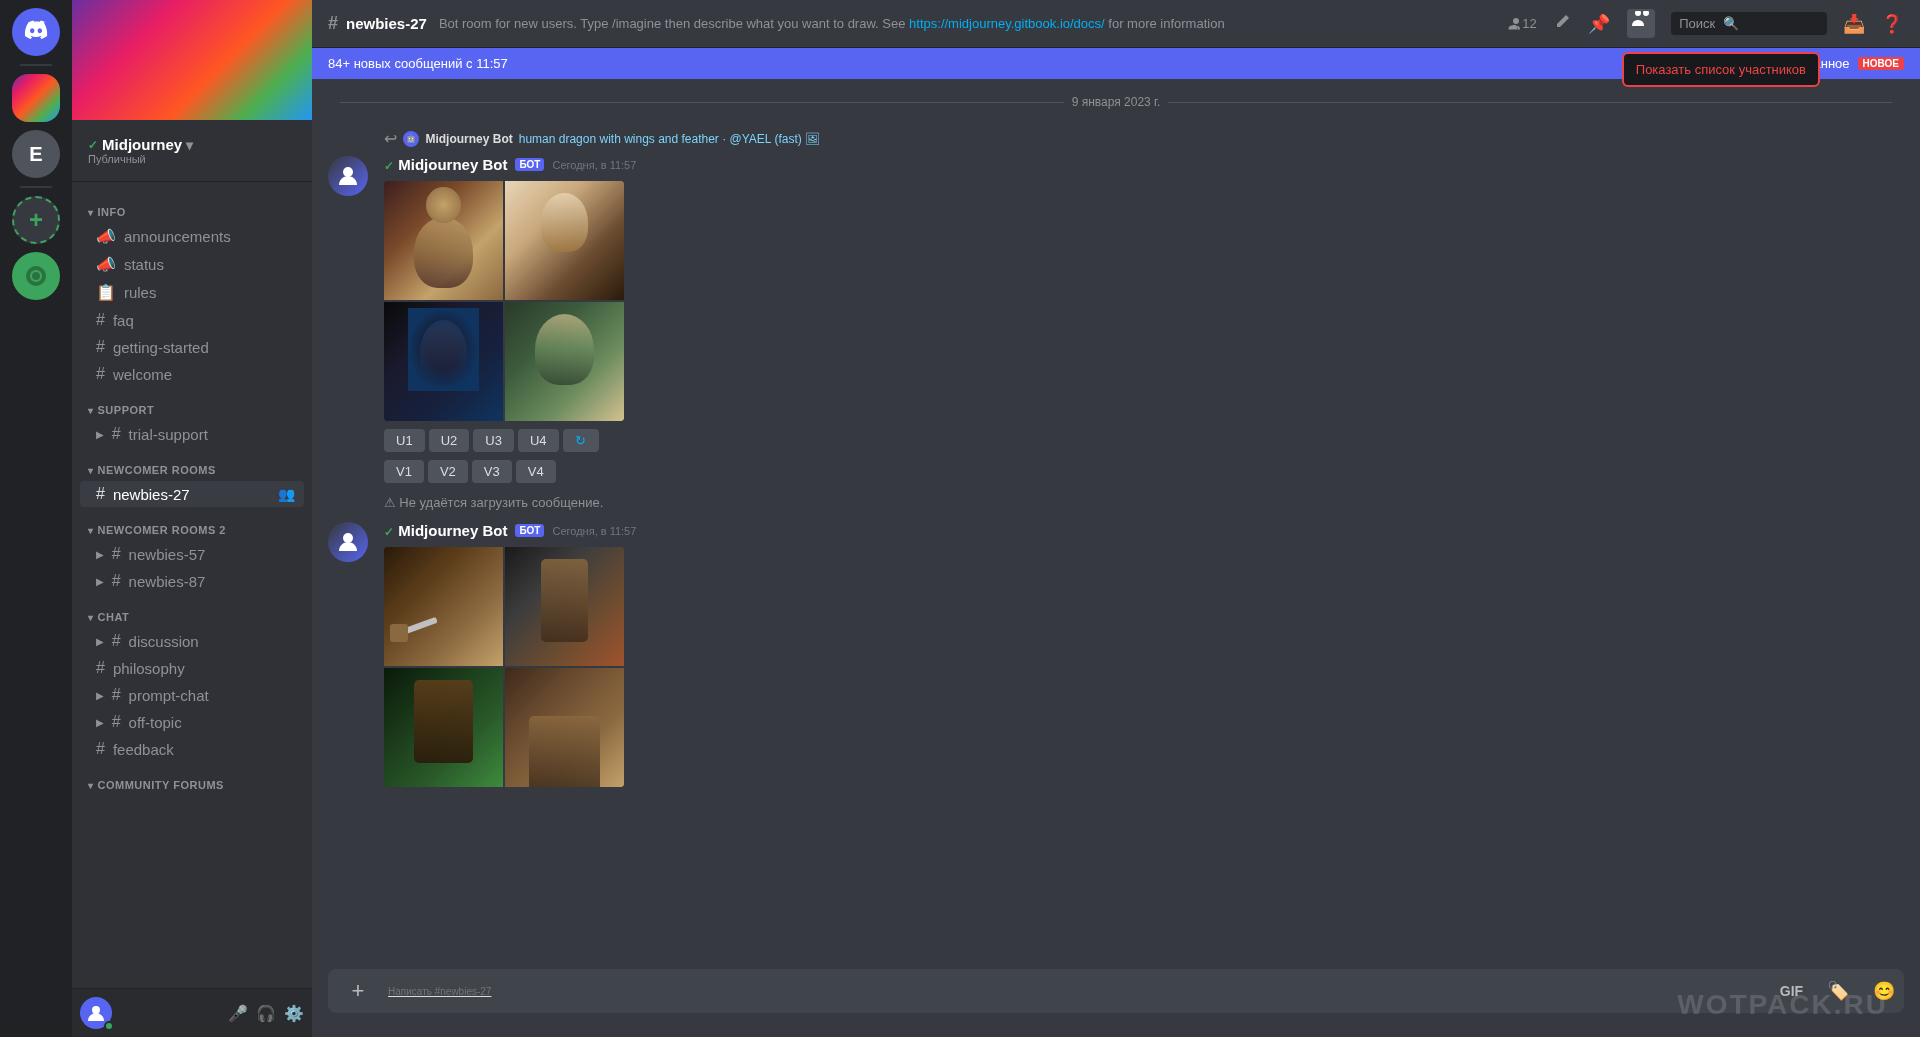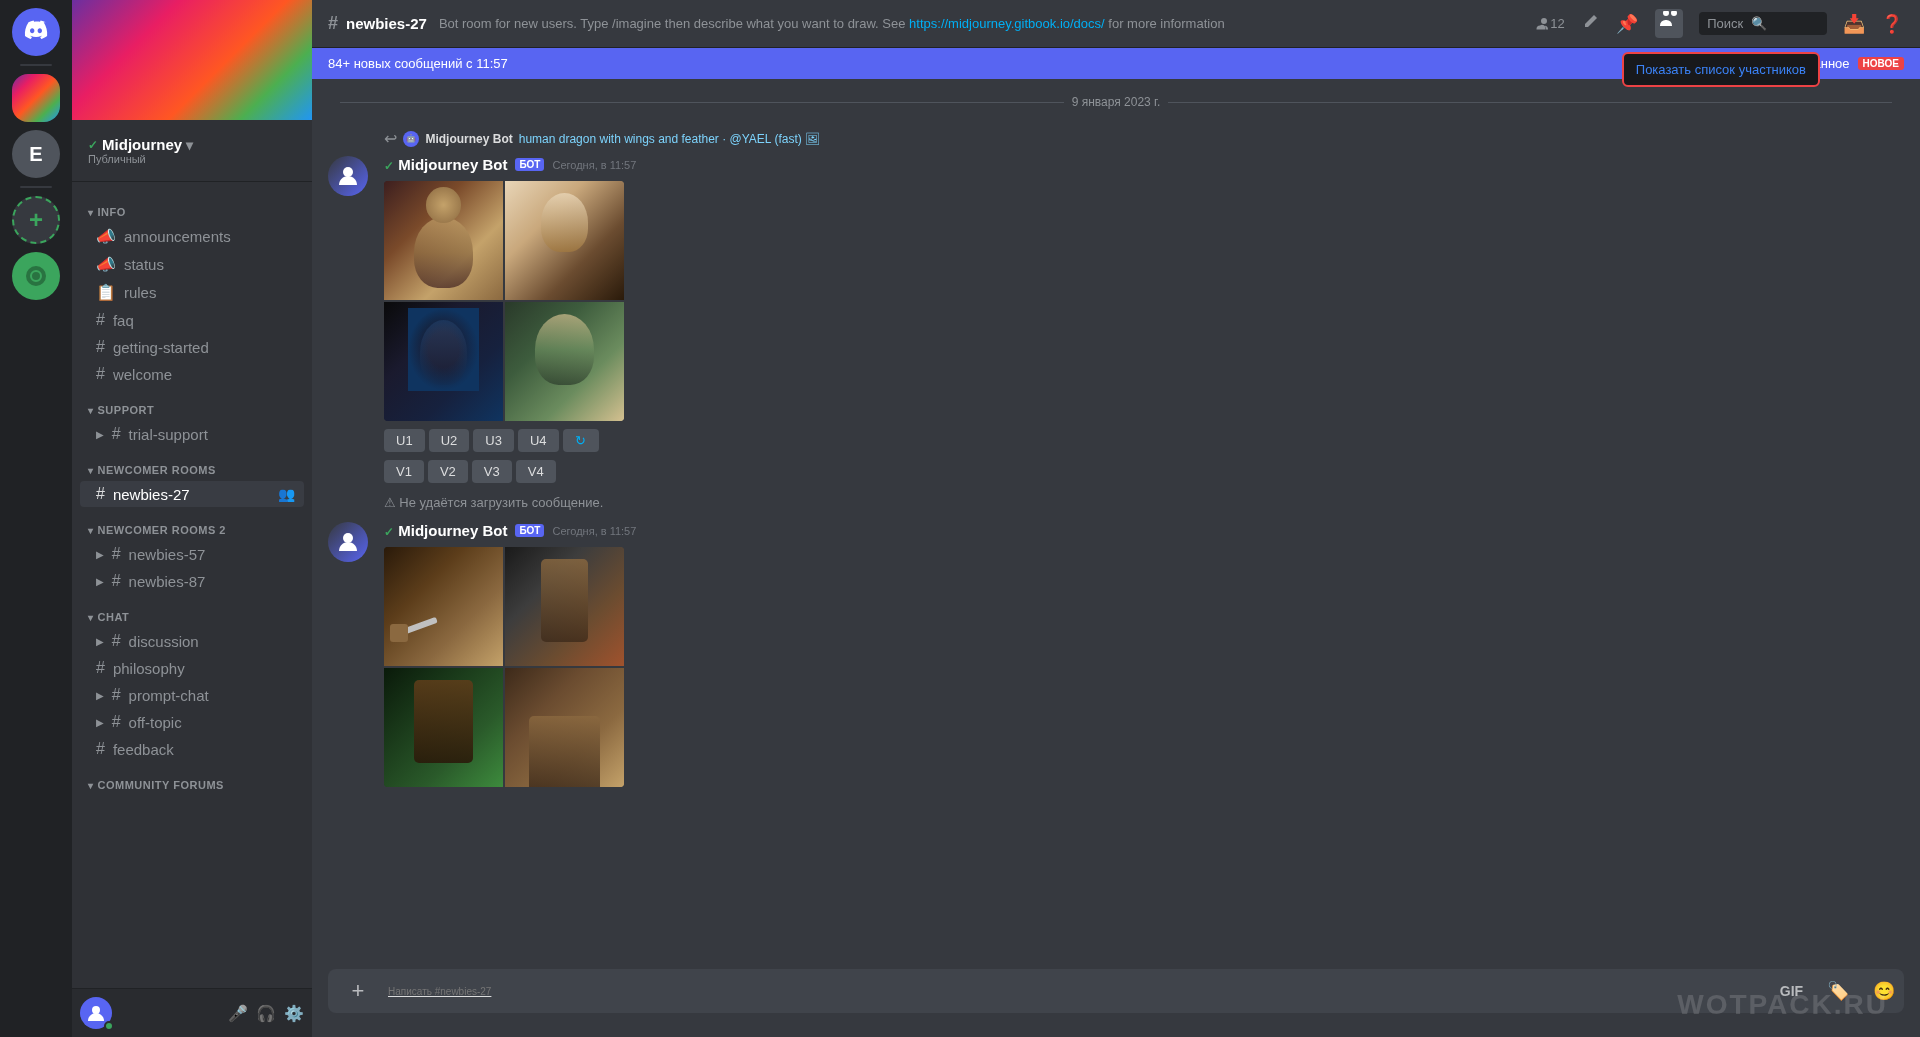--- a/index.html
+++ b/index.html
@@ -188,31 +188,31 @@
     .topbar-search {
       display: flex;
       align-items: center;
       background: #202225;
       border-radius: 4px;
       padding: 4px 8px;
       gap: 8px;
       color: #8e9297;
       font-size: 13px;
       cursor: text;
-      width: 128px;
+      width: 156px;
     }
     .members-tooltip {
       position: absolute;
       top: 52px;
       right: 100px;
       background: #18191c;
       border: 2px solid #ed4245;
       border-radius: 6px;
       padding: 8px 12px;
-      color: #3b82f6;
+      color: #ef4444;
       font-size: 13px;
       white-space: nowrap;
       z-index: 100;
       font-weight: 500;
       text-align: right;
     }
 
     
     .new-messages-banner {
       background: #5865f2;

